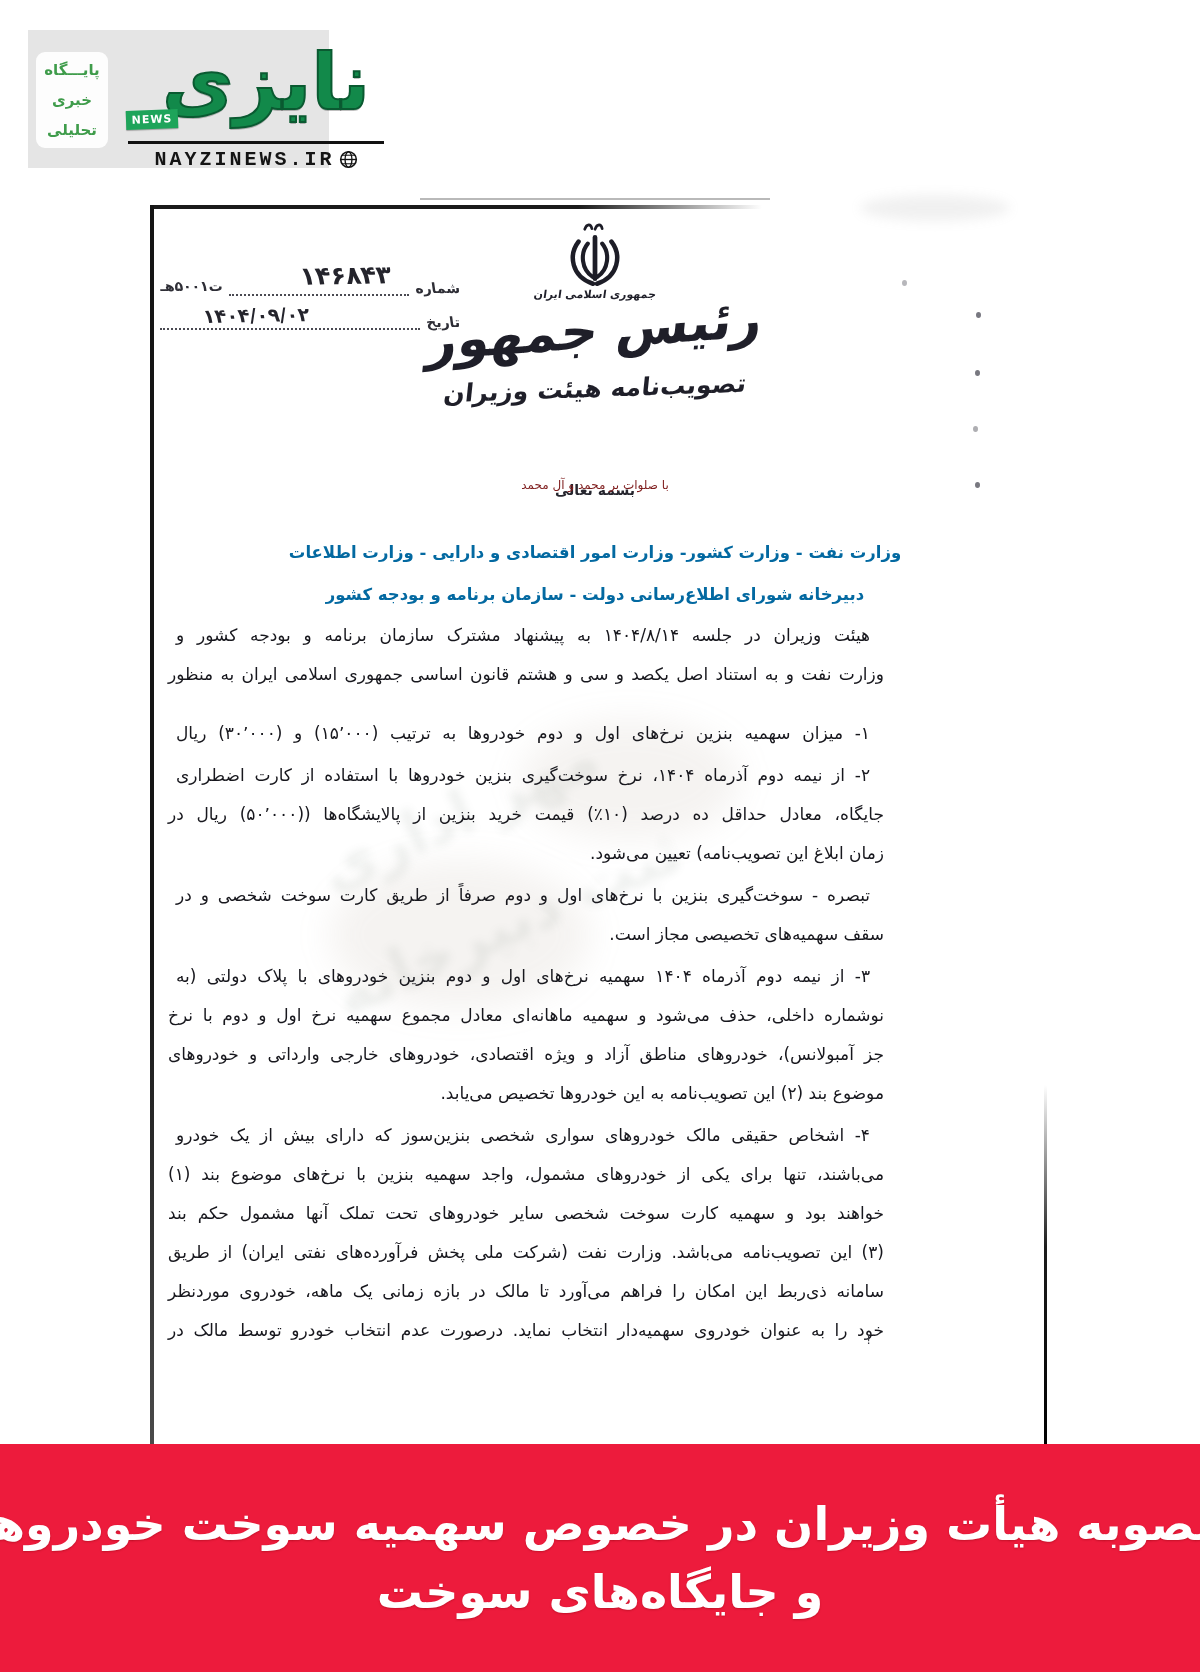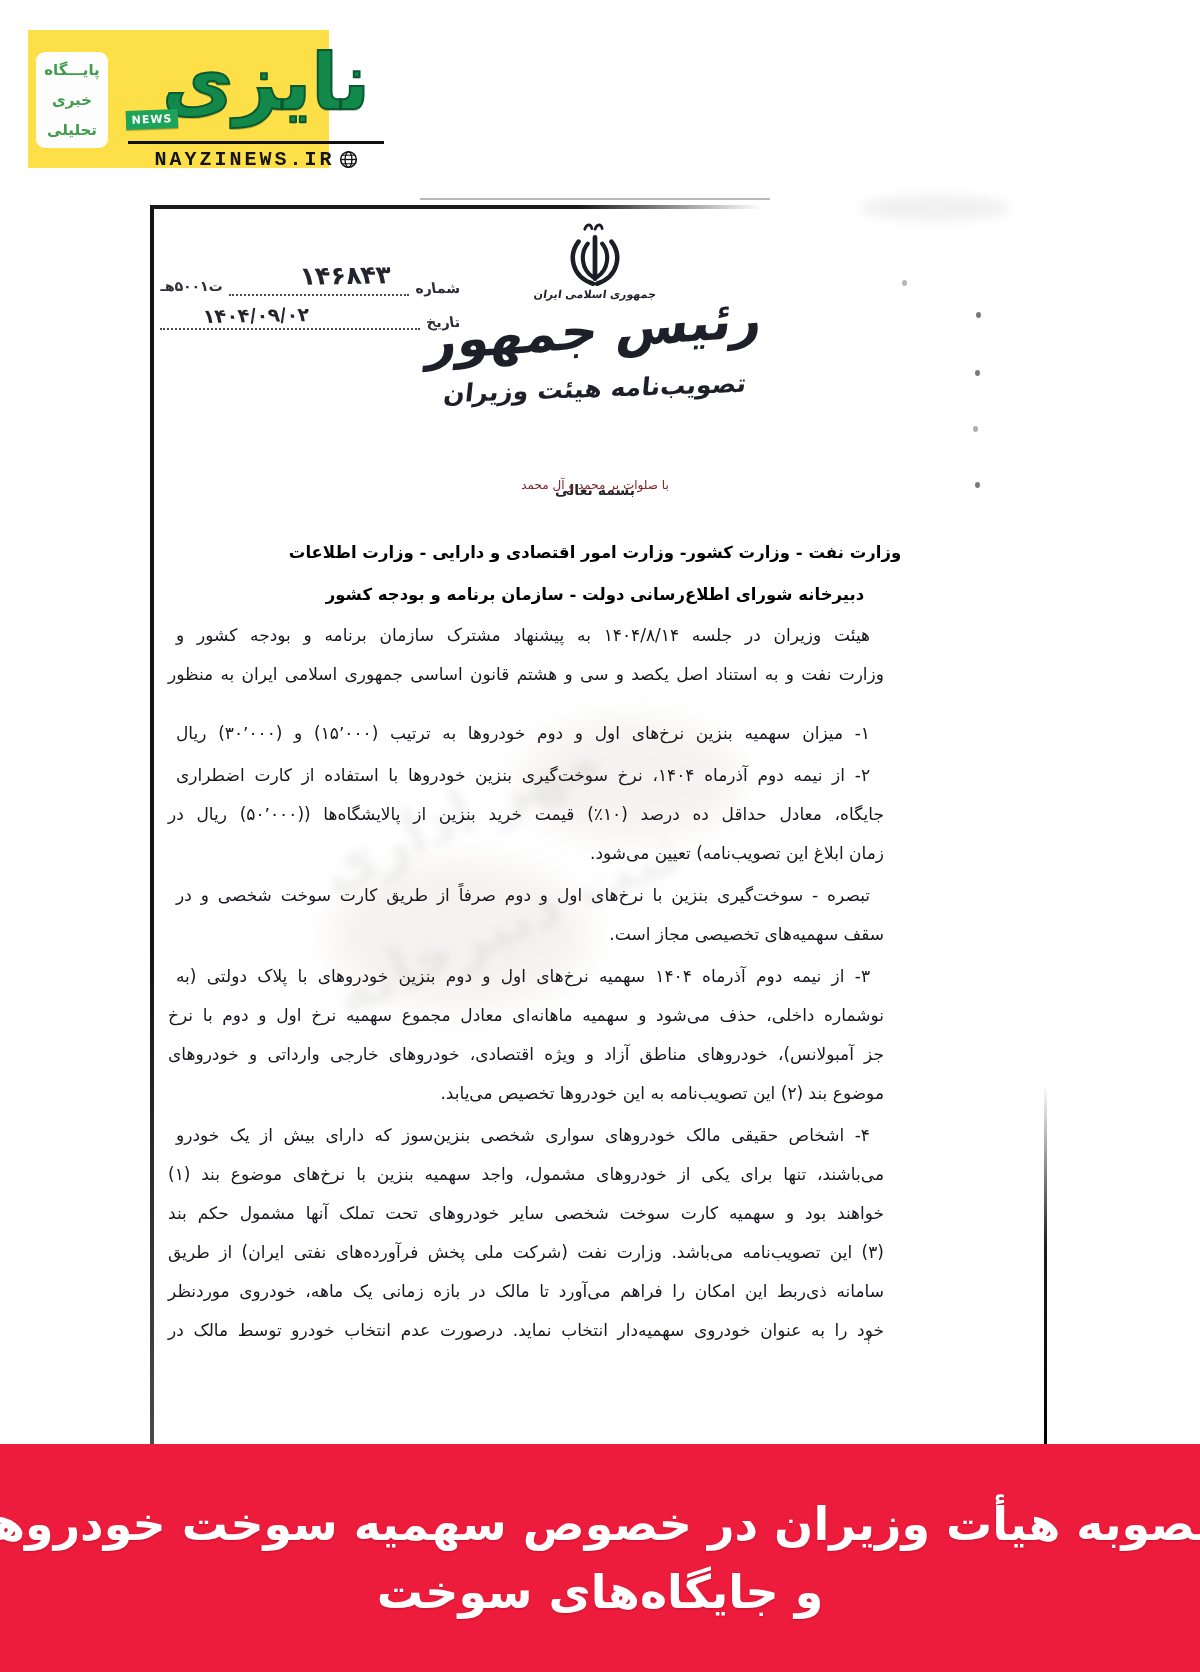--- a/index.html
+++ b/index.html
@@ -3,21 +3,21 @@
 <meta charset="utf-8">
 <style>
   html,body{margin:0;padding:0;}
   body{
     width:1200px;height:1672px;position:relative;overflow:hidden;
     background:#ffffff;font-family:"DejaVu Sans",sans-serif;
   }
   
   .logo-panel{
     position:absolute;left:28px;top:30px;width:301px;height:138px;
-    background:#fde047;z-index:6;
+    background:#e5e5e5;z-index:6;
   }
   .tagline-box{
     position:absolute;left:8px;top:22px;width:72px;height:96px;
     background:#fdfdfd;border-radius:9px;direction:rtl;
     display:flex;flex-direction:column;justify-content:center;align-items:center;
   }
   .tagline-line{
     color:#3f9c4b;font-weight:bold;font-size:15px;line-height:30px;white-space:nowrap;
   }
   .logo-glyphs{
@@ -72,21 +72,21 @@
   .hand-code{font-size:14px;font-weight:bold;transform:skewX(6deg);white-space:nowrap;padding-bottom:2px;}
   .hand-date{right:110px;bottom:2px;font-size:19px;}
   
   .head-center{position:absolute;left:245px;width:700px;text-align:center;direction:rtl;color:#1f1f29;}
   .emblem-wrap{top:40px;}
   .country{top:106px;font-size:11px;font-weight:bold;transform:skewX(-8deg);}
   .office{top:118px;font-size:52px;font-weight:bold;transform:skewX(-10deg) rotate(-4deg);}
   .doc-type{top:192px;font-size:25px;font-weight:bold;transform:skewX(-8deg) rotate(-2deg);}
   .besmele{top:256px;font-size:14px;font-weight:bold;color:#26262e;margin-top:44px;}
   .salawat{top:296px;font-size:12px;color:#7f1d1d;}
-  .addr{top:350px;font-size:16.5px;font-weight:bold;line-height:42px;color:#000000;}
+  .addr{top:350px;font-size:16.5px;font-weight:bold;line-height:42px;color:#0369a1;}
   
   .doc-body{position:absolute;left:168px;top:436px;width:716px;direction:rtl;color:#17171d;font-size:17px;}
   .para{margin-bottom:3px;}
   .para.gap-top{margin-top:20px;}
   .line{height:39px;line-height:39px;text-align:justify;text-align-last:justify;white-space:nowrap;overflow:visible;}
   .line:first-child{text-indent:14px;margin-left:8px;}
   .line.end{text-align-last:right;}
   .footmark{position:absolute;left:866px;top:1152px;font-size:13px;color:#3a3a42;}
   
   .banner{

